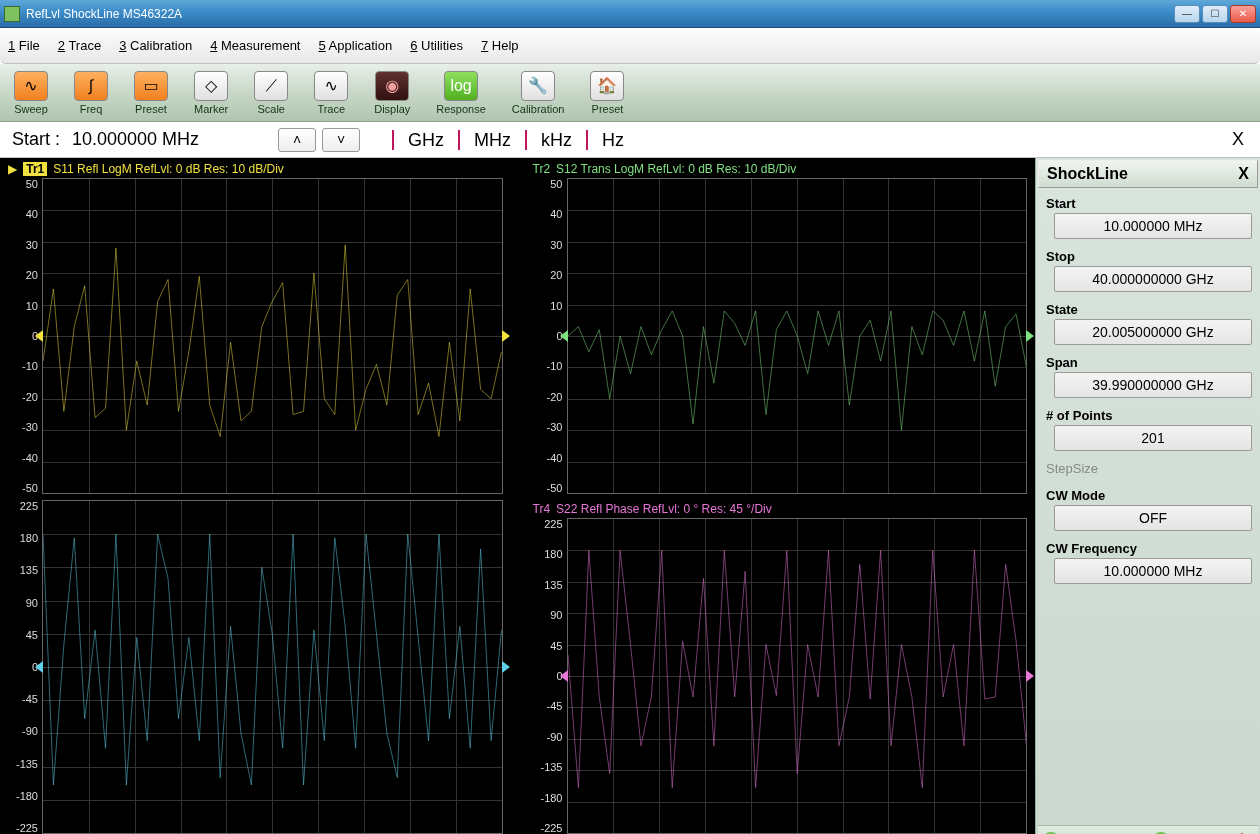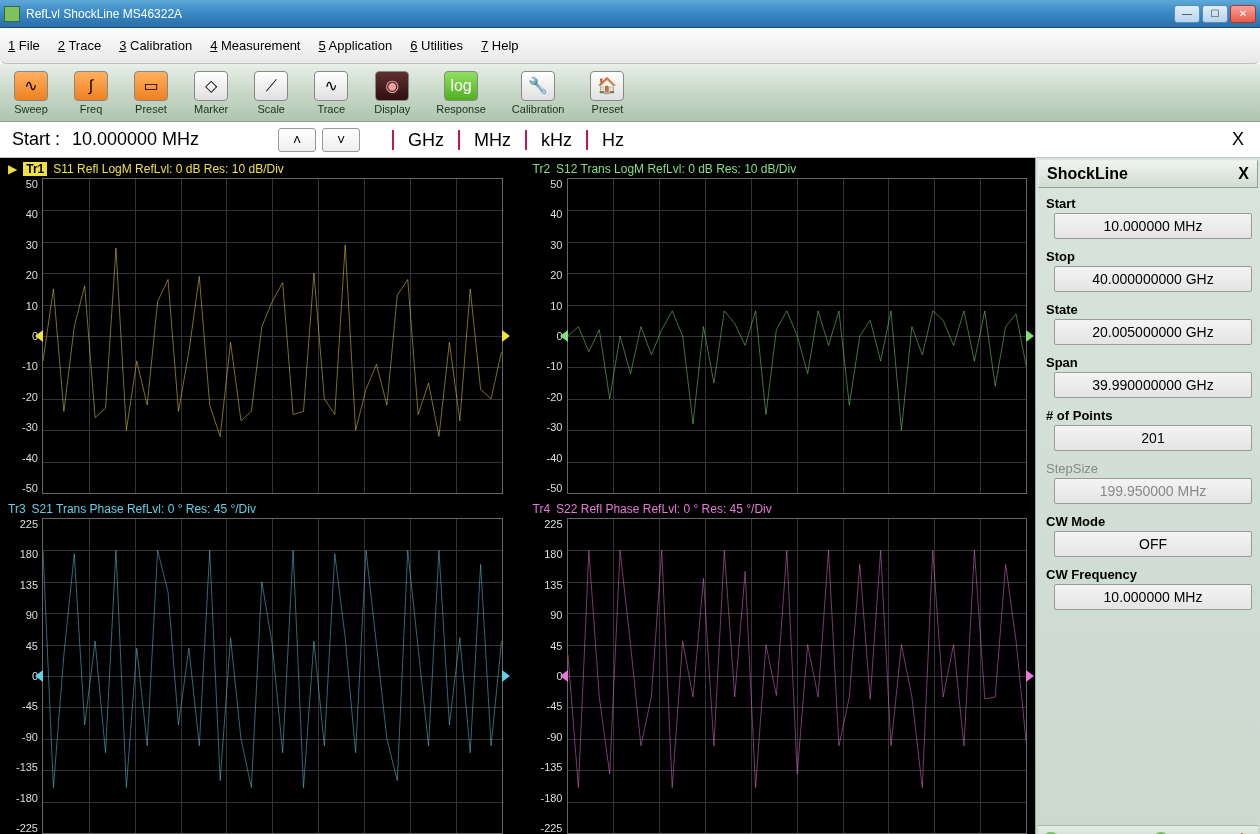--- a/index.html
+++ b/index.html
@@ -233,24 +233,20 @@
               <div class="gridline v" style="left:90%"></div>
               <div class="marker-tri left" style="top:calc(50% - 6px)"></div>
               <div class="marker-tri right" style="top:calc(50% - 6px)"></div>
               <svg viewBox="0 0 100 100" preserveAspectRatio="none">
                 <polyline points="0.00,50.00 2.27,47.00 4.55,55.00 6.82,48.00 9.09,70.00 11.36,50.00 13.64,62.00 15.91,47.00 18.18,56.00 20.45,48.00 22.73,42.00 25.00,50.00 27.27,78.00 29.55,47.00 31.82,65.00 34.09,42.00 36.36,46.00 38.64,53.00 40.91,42.00 43.18,75.00 45.45,48.00 47.73,42.00 50.00,50.00 52.27,62.00 54.55,42.00 56.82,53.00 59.09,42.00 61.36,72.00 63.64,50.00 65.91,45.00 68.18,58.00 70.45,42.00 72.73,80.00 75.00,47.00 77.27,56.00 79.55,42.00 81.82,45.00 84.09,53.00 86.36,42.00 88.64,58.00 90.91,42.00 93.18,66.00 95.45,47.00 97.73,43.00 100.00,60.00 " fill="none" stroke="#80e080" stroke-width="0.5" vector-effect="non-scaling-stroke"></polyline>
               </svg>
             </div>
           </div>
         </div>
         <div class="plot" style="--tc: #60d0e8;">
-          <div class="plot-title" style="color:#60d0e8">
-            <span style="color:#60d0e8">Tr3</span>
-            <span>S21 Trans Phase RefLvl: 0 ° Res: 45 °/Div</span>
-          </div>
           <div class="plot-body">
             <div class="yaxis">
               <span>225</span>
               <span>180</span>
               <span>135</span>
               <span>90</span>
               <span>45</span>
               <span>0</span>
               <span>-45</span>
               <span>-90</span>
@@ -366,21 +362,20 @@
         <div class="field">
           <div class="flabel">Span</div>
           <div class="fval">39.990000000 GHz</div>
         </div>
         <div class="field">
           <div class="flabel"># of Points</div>
           <div class="fval">201</div>
         </div>
         <div class="field">
           <div class="flabel dim">StepSize</div>
-          <div class="fval dim">199.950000 MHz</div>
         </div>
         <div class="field">
           <div class="flabel">CW Mode</div>
           <div class="fval">OFF</div>
         </div>
         <div class="field">
           <div class="flabel">CW Frequency</div>
           <div class="fval">10.000000 MHz</div>
         </div>
       </div>

